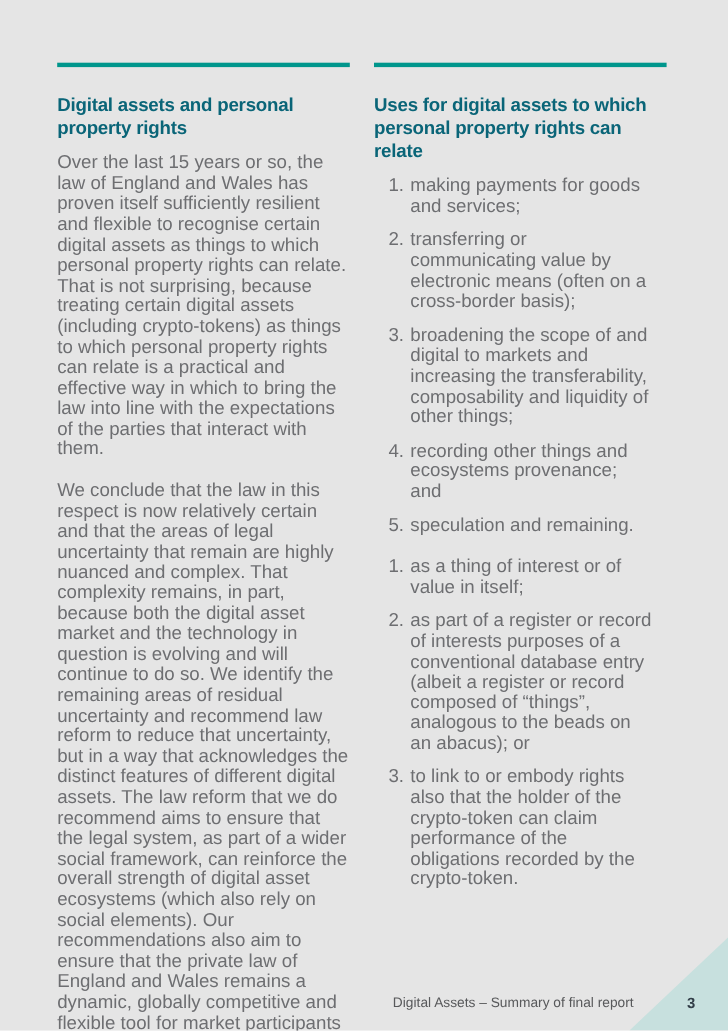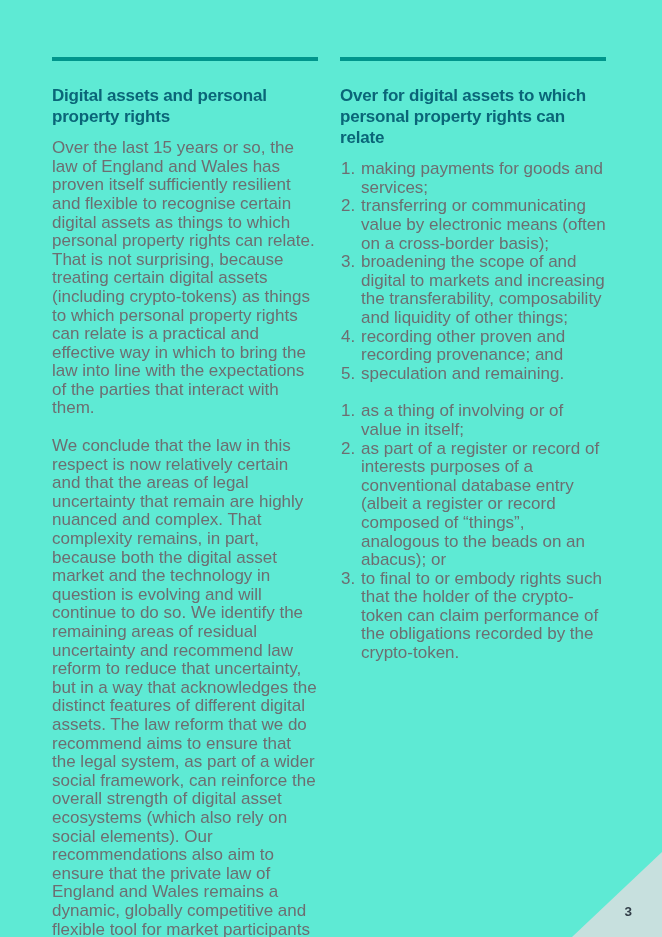--- a/index.html
+++ b/index.html
@@ -4,21 +4,21 @@
 <style>
   html, body {
     margin: 0;
     padding: 0;
     background: #ffffff;
   }
   .page {
     position: relative;
     width: 662px;
     height: 937px;
-    background: #5eead4;
+    background: #e5e5e5;
     overflow: hidden;
     font-family: "Liberation Sans", sans-serif;
   }
   .columns {
     position: absolute;
     left: 52px;
     top: 57px;
     display: flex;
     gap: 22px;
   }
@@ -45,21 +45,21 @@
   }
   .body-text p {
     margin: 0 0 19px 0;
   }
   ol.num-list {
     margin: 0 0 19px 0;
     padding: 0 0 0 20px;
     list-style: decimal outside;
   }
   ol.num-list li {
-    margin: 0;
+    margin: 12px;
     padding-left: 1px;
   }
   .footer-text {
     position: absolute;
     right: 86px;
     bottom: 20px;
     color: #58595B;
     font-size: 12.5px;
     line-height: 1;
   }
@@ -93,35 +93,36 @@
       <div class="rule"></div>
       <h2 class="col-heading">Digital assets and personal property rights</h2>
       <div class="body-text">
         <p>Over the last 15 years or so, the law of England and Wales has proven itself sufficiently resilient and flexible to recognise certain digital assets as things to which personal property rights can relate. That is not surprising, because treating certain digital assets (including crypto-tokens) as things to which personal property rights can relate is a practical and effective way in which to bring the law into line with the expectations of the parties that interact with them.</p>
         <p>We conclude that the law in this respect is now relatively certain and that the areas of legal uncertainty that remain are highly nuanced and complex. That complexity remains, in part, because both the digital asset market and the technology in question is evolving and will continue to do so. We identify the remaining areas of residual uncertainty and recommend law reform to reduce that uncertainty, but in a way that acknowledges the distinct features of different digital assets. The law reform that we do recommend aims to ensure that the legal system, as part of a wider social framework, can reinforce the overall strength of digital asset ecosystems (which also rely on social elements). Our recommendations also aim to ensure that the private law of England and Wales remains a dynamic, globally competitive and flexible tool for market participants in the digital asset space.</p>
       </div>
     </div>
 
     <div class="column">
       <div class="rule"></div>
-      <h2 class="col-heading">Over for digital assets to which personal property rights can relate</h2>
+      <h2 class="col-heading">Uses for digital assets to which personal property rights can relate</h2>
       <div class="body-text">
         <ol class="num-list">
           <li>making payments for goods and services;</li>
           <li>transferring or communicating value by electronic means (often on a cross-border basis);</li>
           <li>broadening the scope of and digital to markets and increasing the transferability, composability and liquidity of other things;</li>
-          <li>recording other proven and recording provenance; and</li>
+          <li>recording other things and ecosystems provenance; and</li>
           <li>speculation and remaining.</li>
         </ol>
         <ol class="num-list">
-          <li>as a thing of involving or of value in itself;</li>
+          <li>as a thing of interest or of value in itself;</li>
           <li>as part of a register or record of interests purposes of a conventional database entry (albeit a register or record composed of “things”, analogous to the beads on an abacus); or</li>
-          <li>to final to or embody rights such that the holder of the crypto-token can claim performance of the obligations recorded by the crypto-token.</li>
+          <li>to link to or embody rights also that the holder of the crypto-token can claim performance of the obligations recorded by the crypto-token.</li>
         </ol>
       </div>
     </div>
 
   </div>
 
+  <div class="footer-text">Digital Assets – Summary of final report</div>
   <div class="corner-triangle"></div>
   <div class="page-number">3</div>
 
 </div>
 
 </body></html>

